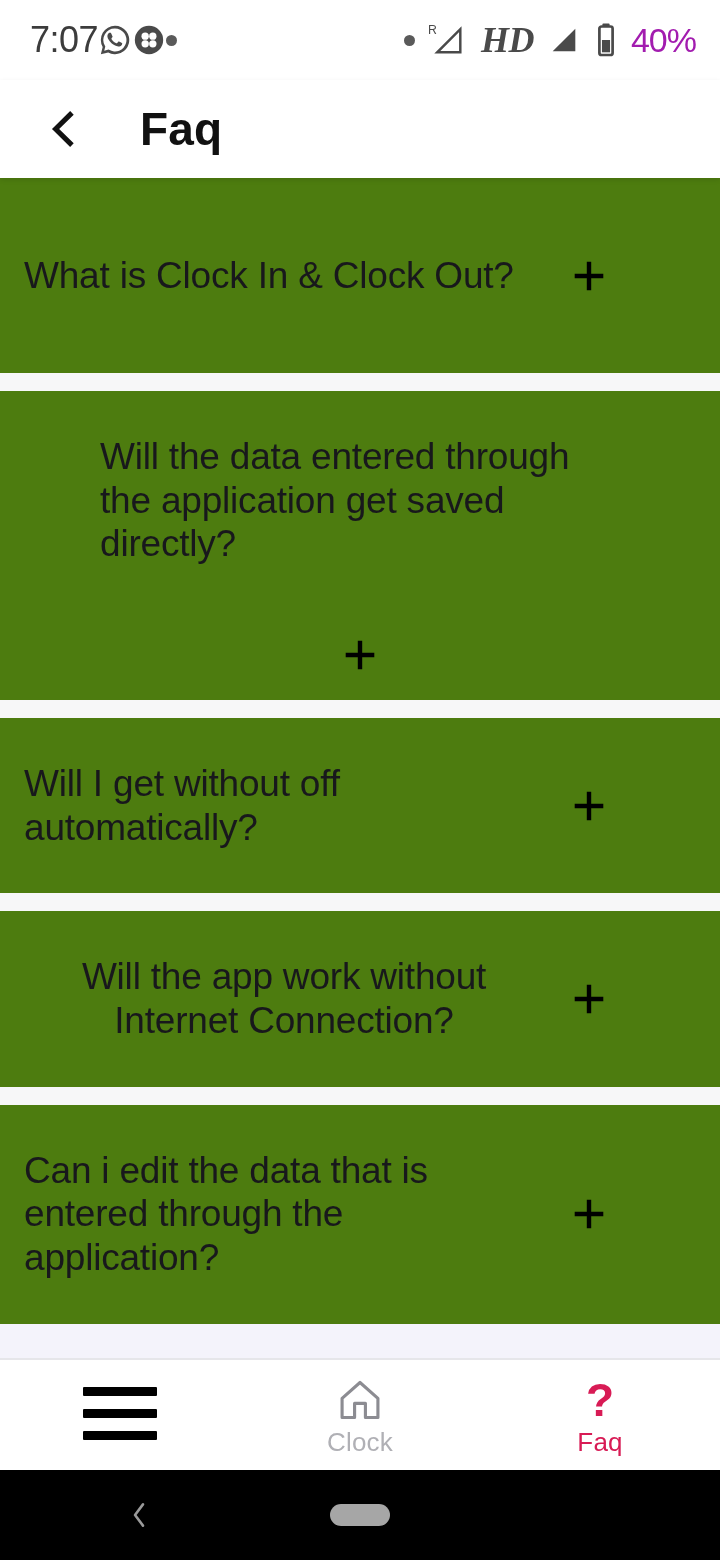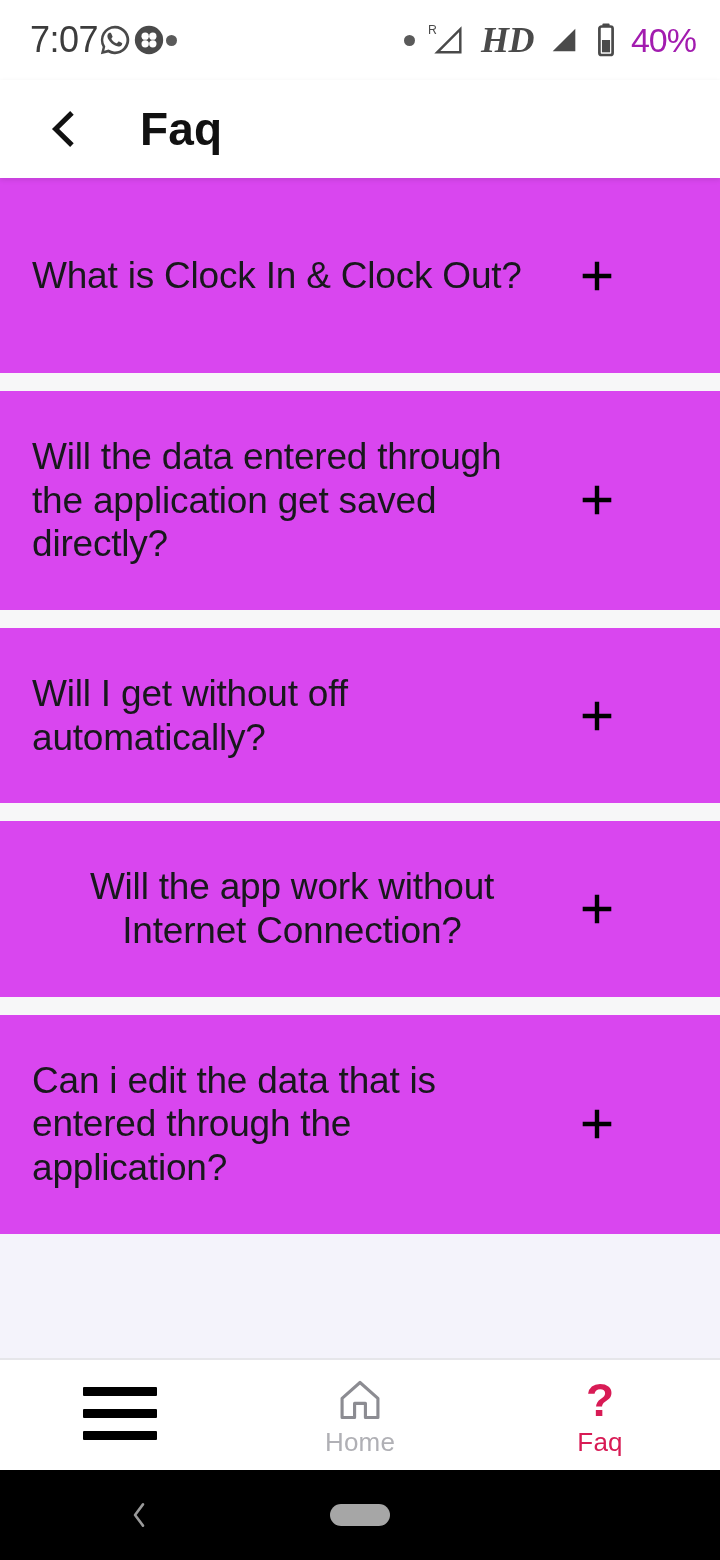--- a/index.html
+++ b/index.html
@@ -65,22 +65,22 @@
 
   
   .faq-scroll {
     flex:1 1 auto;
     background:#f4f3fb;
     overflow:hidden;
     position:relative;
   }
   .faq-item {
     display:flex; align-items:center;
-    padding:0 32px;
-    background:#d946ef;
+    padding:0 24px;
+    background:#4d7c0f;
     cursor:pointer;
     position:relative;
   }
   .faq-item + .faq-item { border-top:18px solid #f7f7f8; }
   .faq-q {
     flex:1 1 auto;
     font-size:37px;
     line-height:1.18;
     color:#18181c;
     font-weight:400;
@@ -202,21 +202,21 @@
 
     <div class="faq-item" style="min-height:195px;">
       <div class="faq-q">What is Clock In &amp; Clock Out?</div>
       <div class="faq-plus">
         <svg width="44" height="44" viewBox="0 0 24 24">
           <path d="M12 4.2 V19.8 M4.2 12 H19.8" stroke="#000000" stroke-width="2.4" stroke-linecap="butt"></path>
         </svg>
       </div>
     </div>
 
-    <div class="faq-item" style="min-height:222px;">
+    <div class="faq-item" style="min-height:222px;flex-direction:column;">
       <div class="faq-q">Will the data entered through the application get saved directly?</div>
       <div class="faq-plus">
         <svg width="44" height="44" viewBox="0 0 24 24">
           <path d="M12 4.2 V19.8 M4.2 12 H19.8" stroke="#000000" stroke-width="2.4" stroke-linecap="butt"></path>
         </svg>
       </div>
     </div>
 
     <div class="faq-item" style="min-height:185px;">
       <div class="faq-q">Will I get without off automatically?</div>
@@ -255,21 +255,21 @@
           <span></span>
           <span></span>
       </div>
       <div class="nav-label"></div>
     </div>
 
     <div class="nav-cell">
       <svg width="50" height="50" viewBox="0 0 24 24">
         <path d="M3.4 11.2 L12 3.6 L20.6 11.2 L20.6 20.4 L14.6 20.4 L14.6 13.6 L9.4 13.6 L9.4 20.4 L3.4 20.4 Z" fill="none" stroke="#8c8c92" stroke-width="1.5" stroke-linejoin="round"></path>
       </svg>
-      <div class="nav-label">Home</div>
+      <div class="nav-label">Clock</div>
     </div>
 
 
     <div class="nav-cell active">
       <div class="qmark">?</div>
       <div class="nav-label">Faq</div>
     </div>
 
   </div>
 

